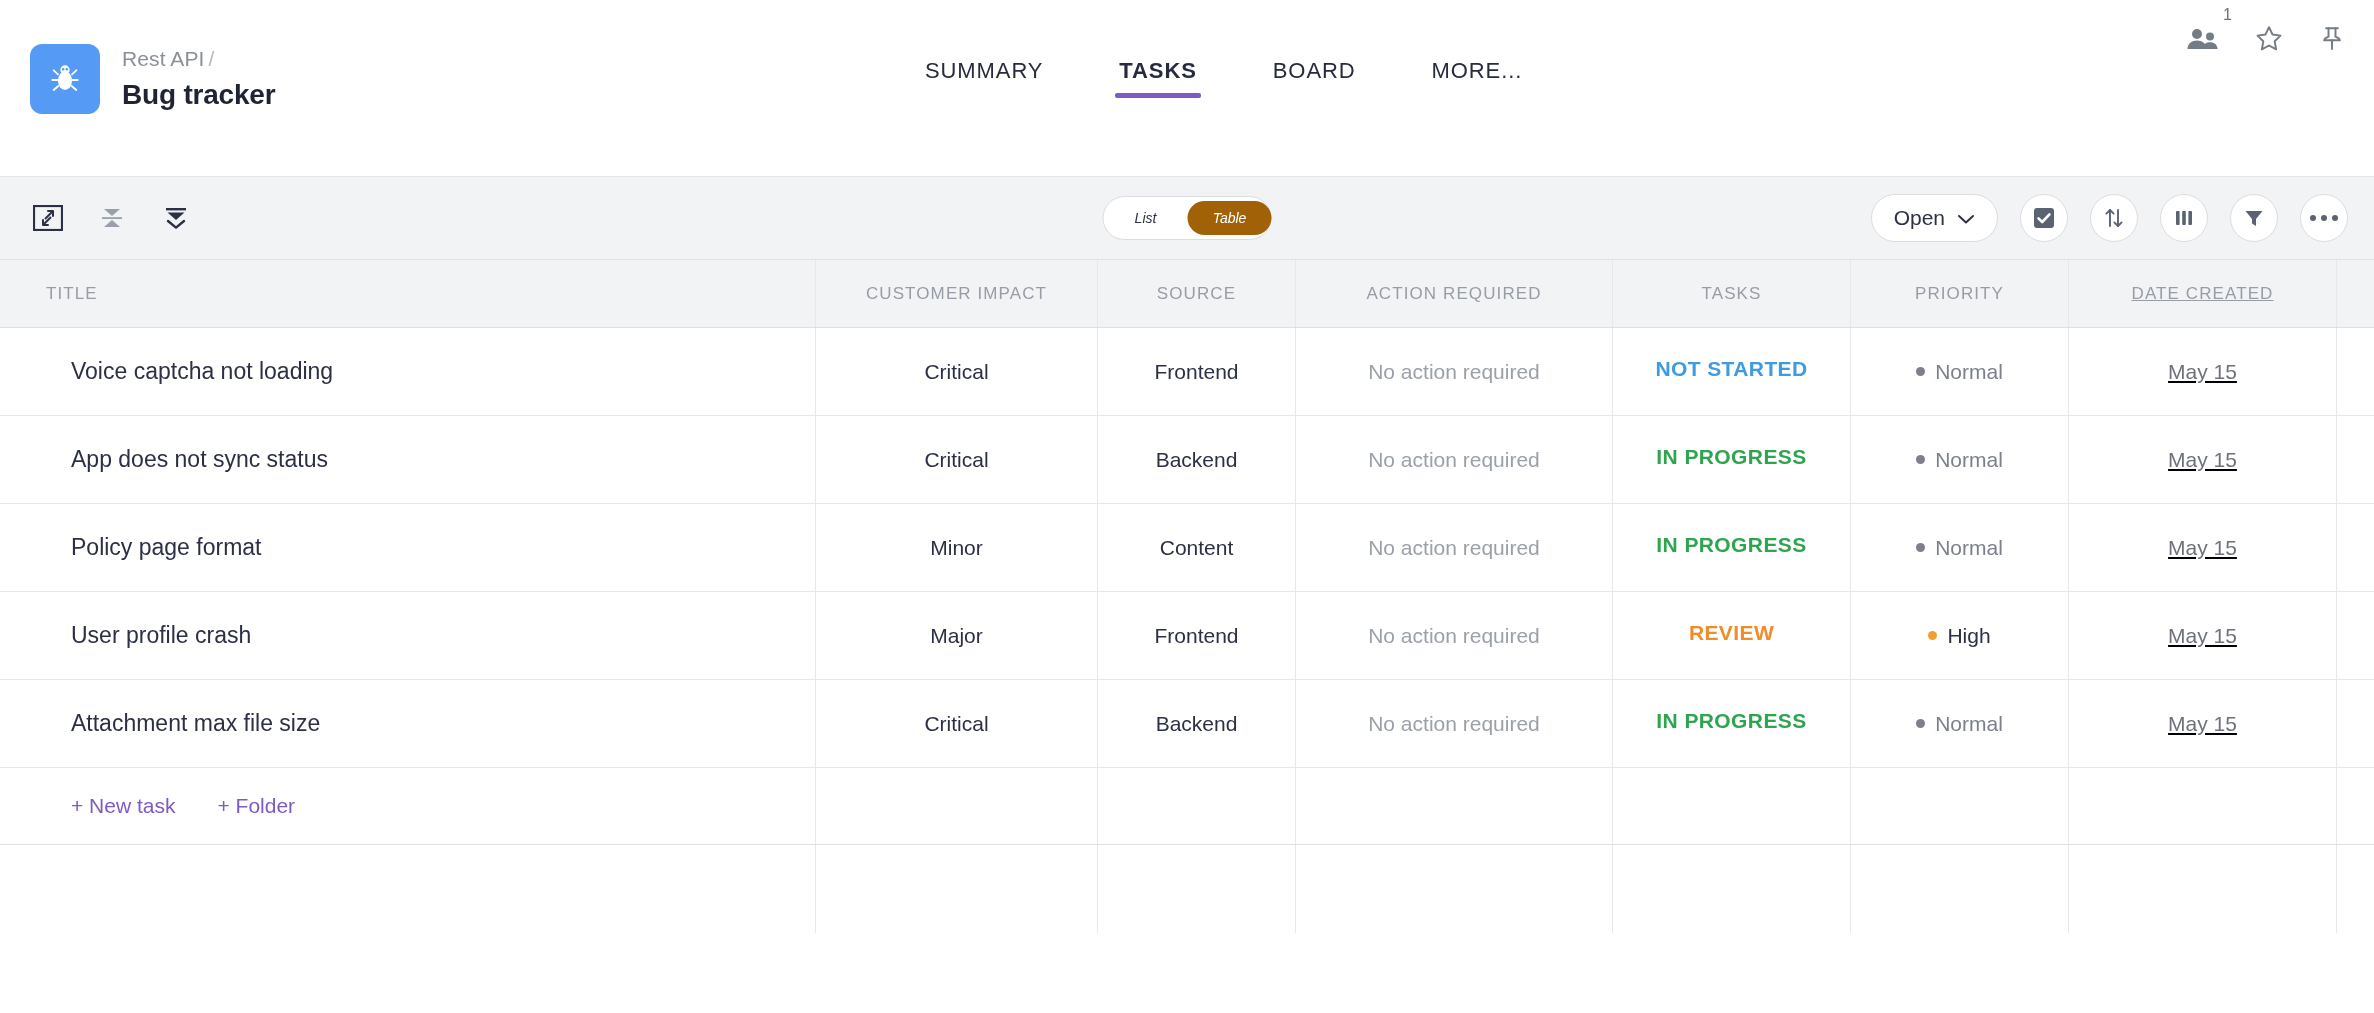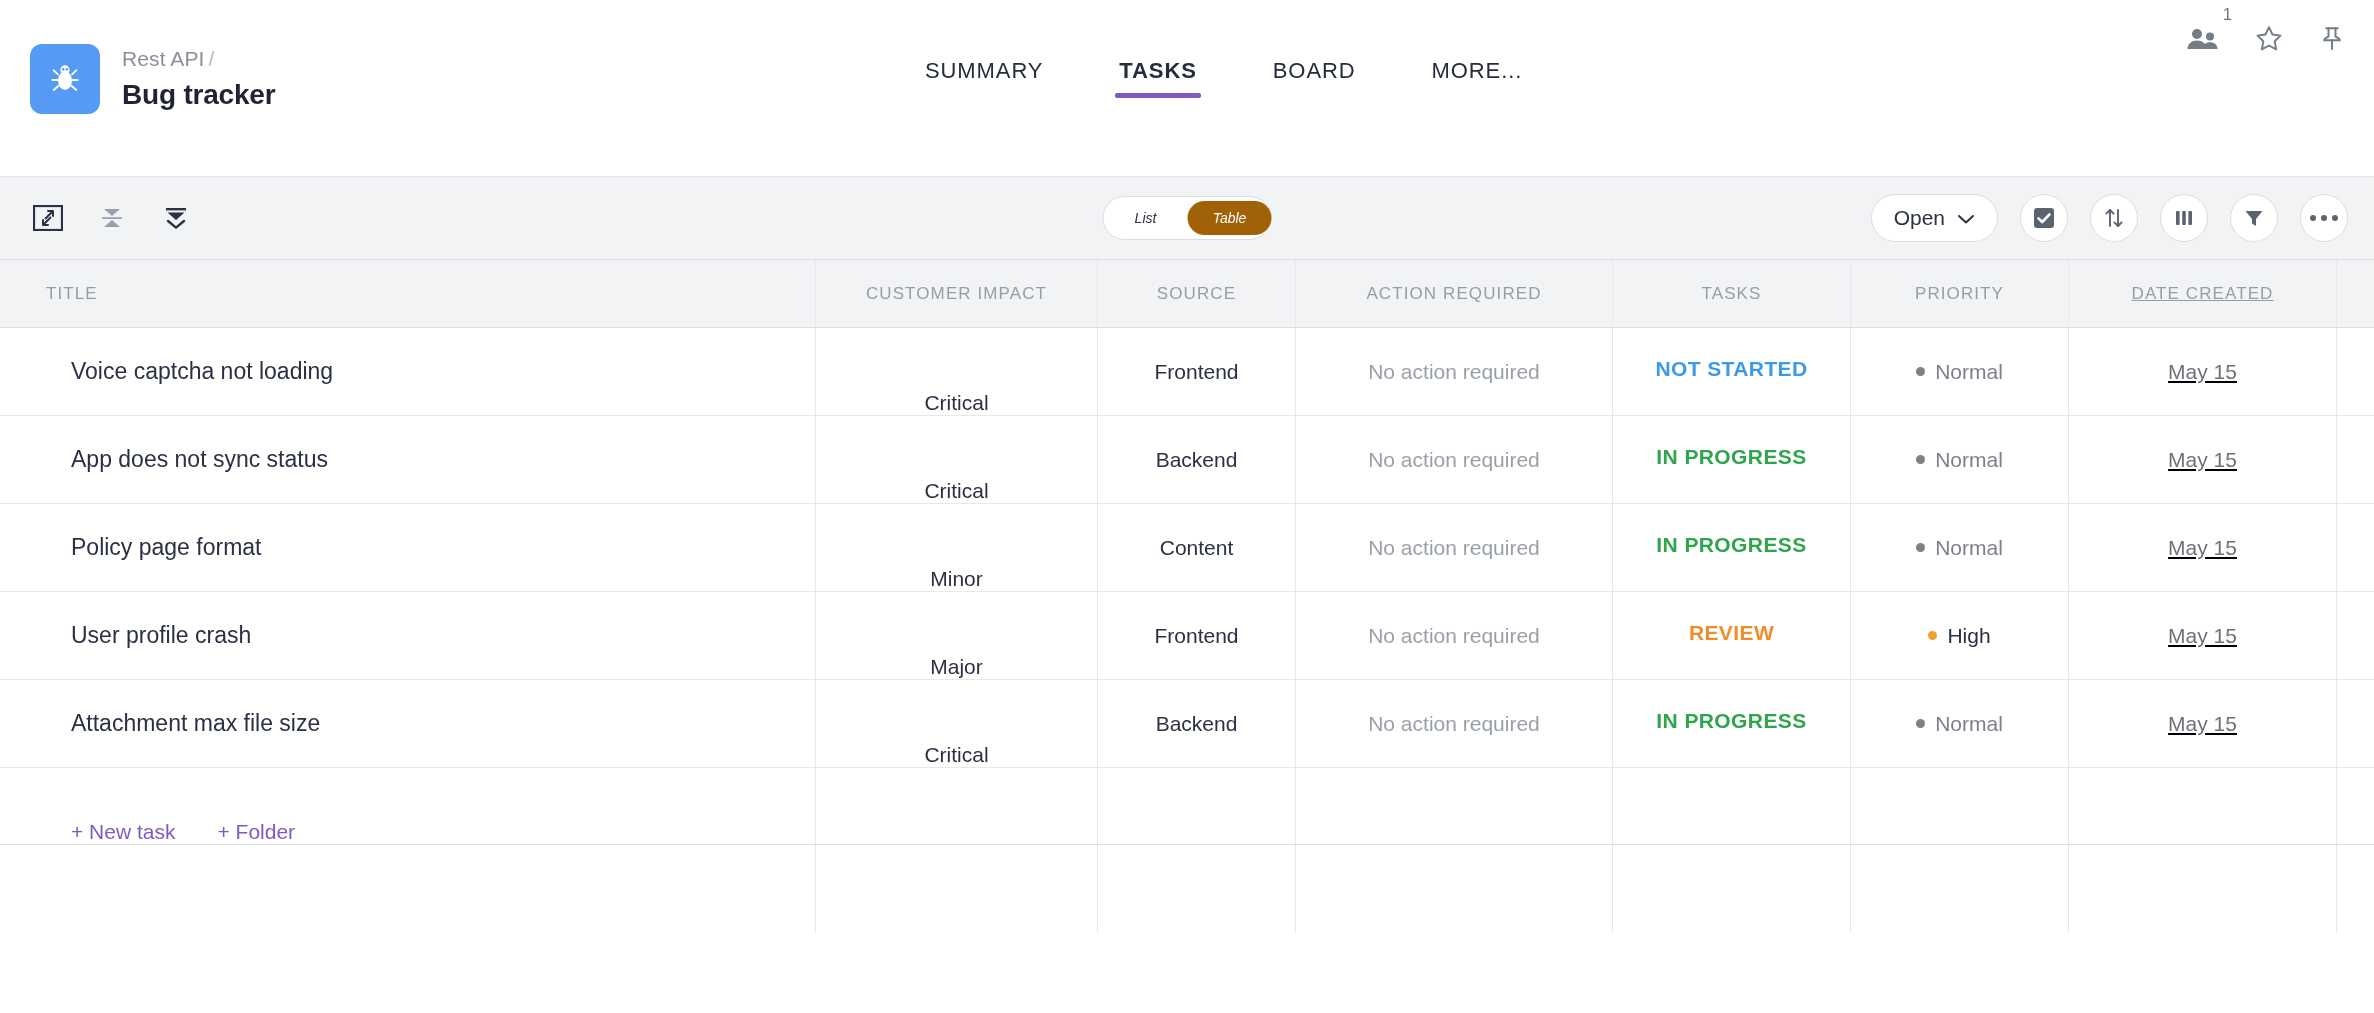--- a/index.html
+++ b/index.html
@@ -155,21 +155,21 @@
   }
   .cell {
     display: flex; align-items: center;
     border-right: 1px solid #e6e8eb;
     padding: 0 14px;
     overflow: hidden;
   }
   .cell.center { justify-content: center; }
   .cell.left { justify-content: flex-start; padding-left: 71px; }
   .c-title   { width: 816px; }
-  .c-impact  { width: 282px; align-items: flex-end; }
+  .c-impact  { width: 282px; }
   .c-source  { width: 198px; }
   .c-action  { width: 317px; }
   .c-status  { width: 238px; }
   .c-priority{ width: 218px; }
   .c-date    { width: 268px; text-decoration: underline; }
   .c-tail    { width: 37px; border-right: none; }
 
   .head-row .c-title { padding-left: 46px; }
 
   .title-text { font-size: 23px; color: #2b3044; }
@@ -186,21 +186,21 @@
   .st-review     { color: #ef8d2b; }
 
   .prio { display: flex; align-items: center; gap: 10px; position: relative; top: 0; }
   .prio .dot { width: 9px; height: 9px; border-radius: 50%; display: block; }
   .prio-normal .dot { background: #7b808a; }
   .prio-normal .lbl { color: #7b808a; font-size: 21px; }
   .prio-high .dot { background: #f0a030; }
   .prio-high .lbl { color: #2b3044; font-size: 21px; }
 
   .add-row { height: 77px; background: #ffffff; border-bottom: 1px solid #dddfe3; }
-  .add-row .c-title { gap: 42px; align-items: flex-end; }
+  .add-row .c-title { gap: 42px; }
   .add-link {
     font-size: 21px; color: #7e5bc2; cursor: pointer; white-space: nowrap;
   }
   .empty-row { height: 80px; background: #ffffff; }
   .empty-row.tall { height: 88px; }
 </style>
 </head>
 <body>
 
 <div class="topbar">

